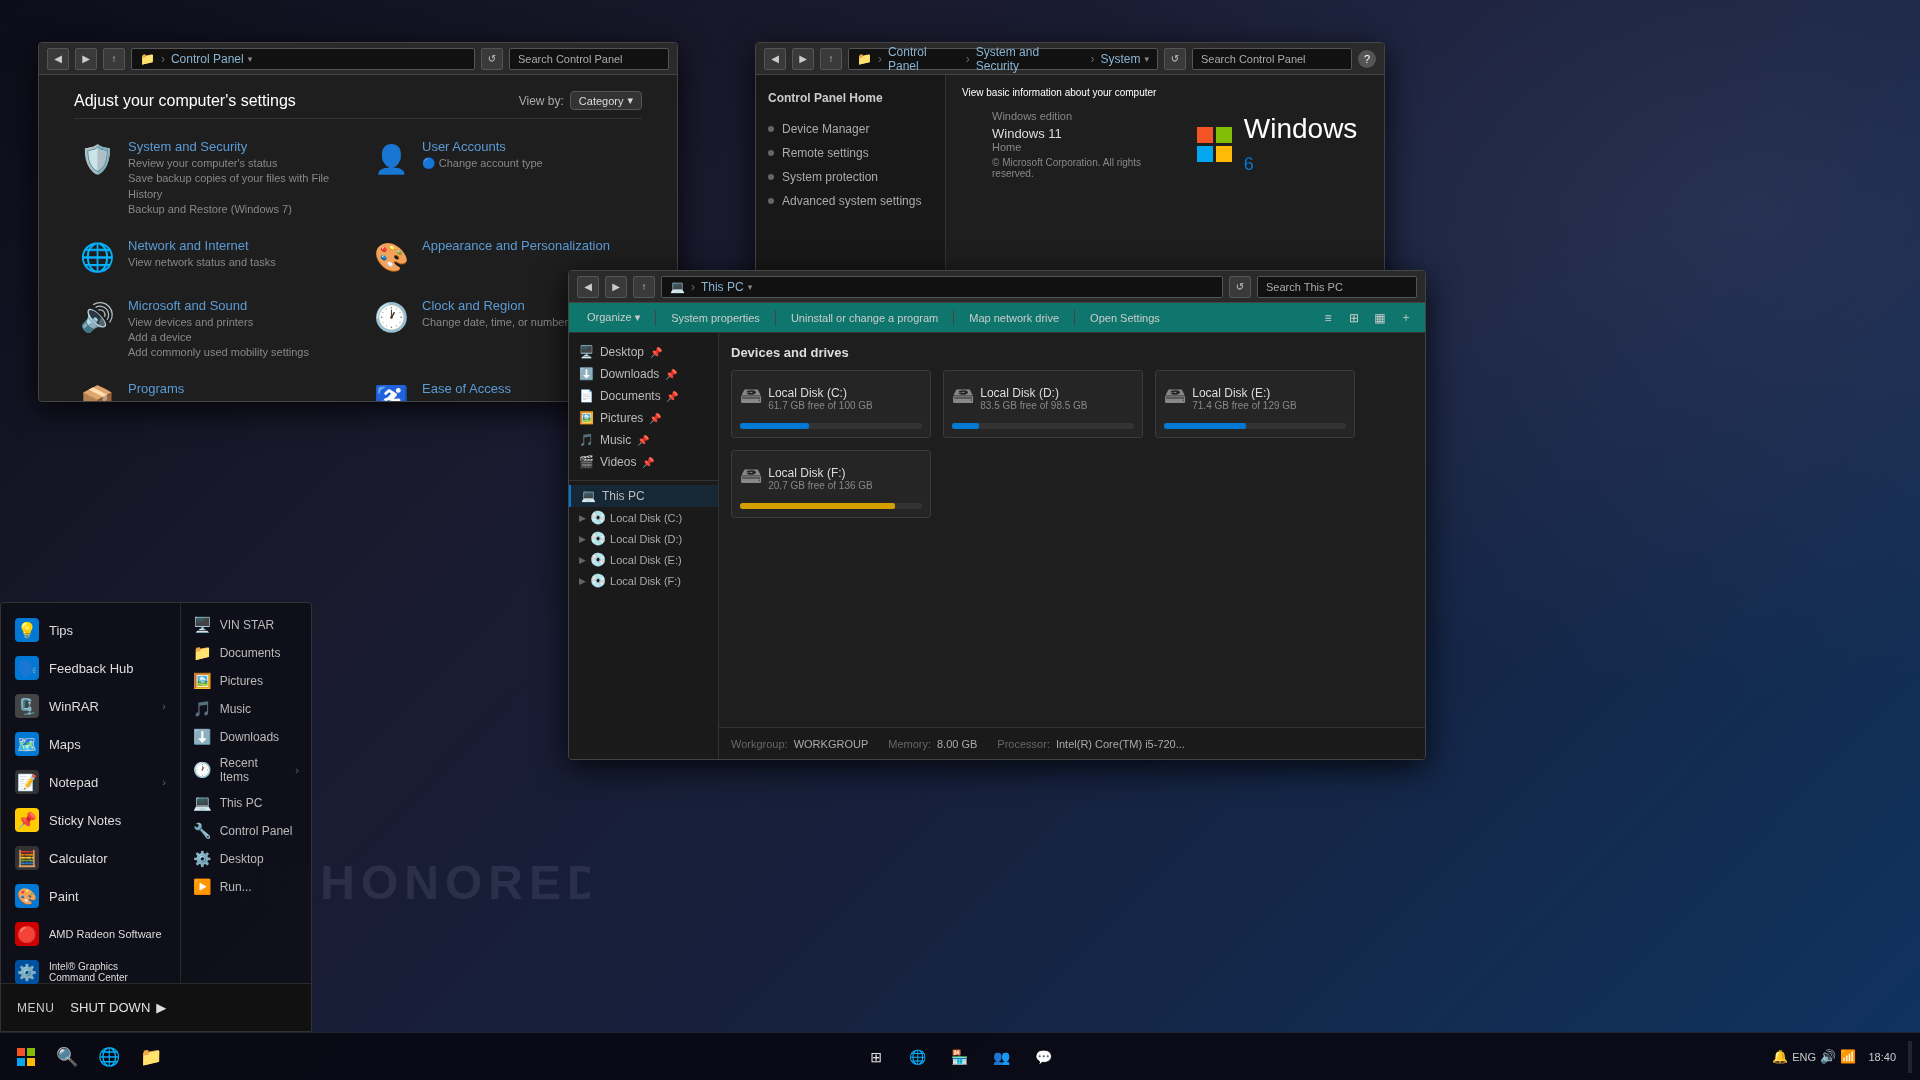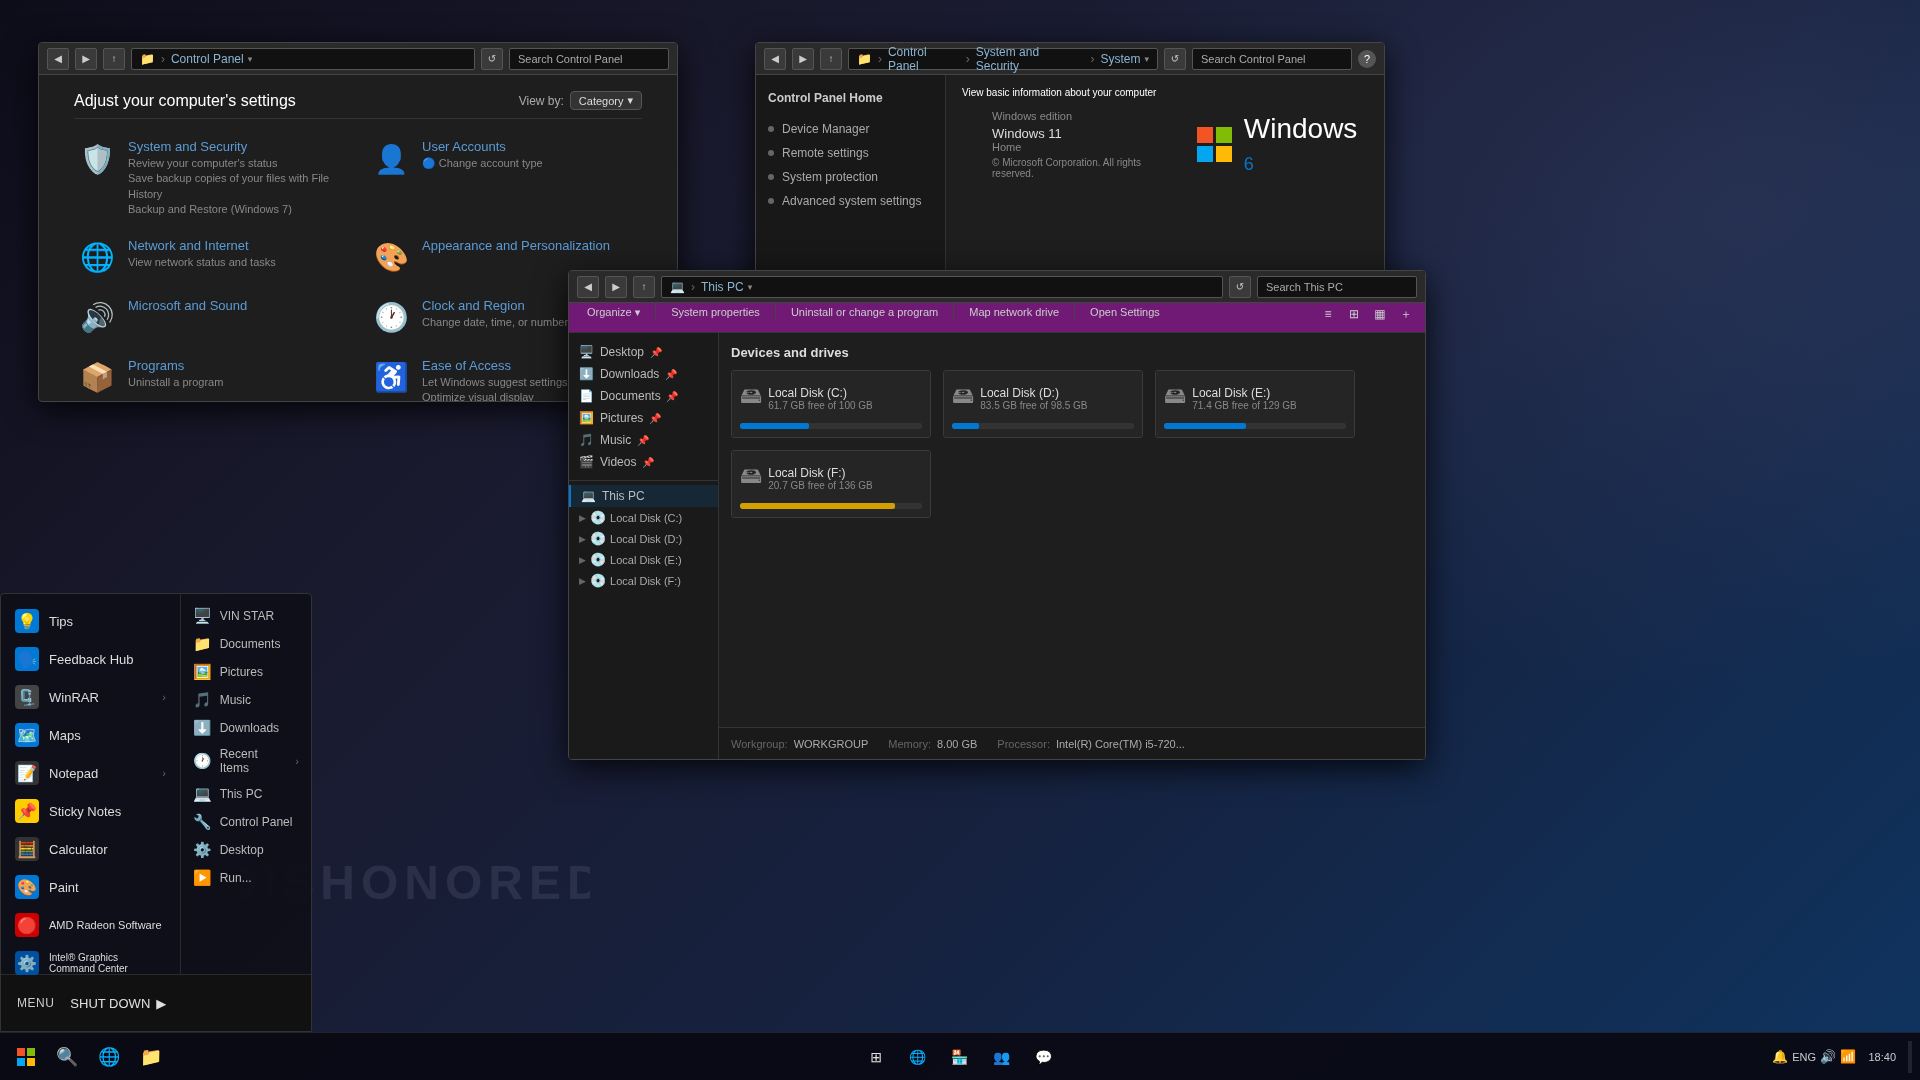--- a/index.html
+++ b/index.html
@@ -284,24 +284,24 @@
     }
 
     
     .thispc-window {
       top: 270px; left: 568px;
       width: 858px;
       height: 490px;
     }
     .thispc-toolbar {
       height: 30px;
-      background: #701a75;
+      background: #0f766e;
       border-bottom: 1px solid #333;
       display: flex;
-      align-items: flex-start;
+      align-items: center;
       padding: 0 8px;
       gap: 1px;
     }
     .toolbar-btn {
       padding: 3px 10px;
       background: transparent;
       border: none;
       color: #ccc;
       font-size: 11px;
       cursor: pointer;
@@ -449,21 +449,21 @@
       display: flex;
       align-items: center;
       gap: 8px;
       padding: 5px 12px;
       cursor: pointer;
       font-size: 12px;
       color: #bbb;
     }
     .start-right-icon { font-size: 15px; color: #888; }
     .start-footer {
-      height: 57px;
+      height: 48px;
       background: #111;
       border-top: 1px solid #2a2a2a;
       display: flex;
       align-items: center;
       padding: 0 16px;
       gap: 16px;
     }
     .start-footer-btn {
       font-size: 12px;
       color: #ccc;
@@ -566,20 +566,21 @@
           <div class="cp-icon">🎨</div>
           <div class="cp-item-text">
             <div class="item-title">Appearance and Personalization</div>
           </div>
         </div>
 
         <div class="cp-item">
           <div class="cp-icon">🔊</div>
           <div class="cp-item-text">
             <div class="item-title">Microsoft and Sound</div>
+            <div class="item-desc">View devices and printers<br>Add a device<br>Add commonly used mobility settings</div>
           </div>
         </div>
 
         <div class="cp-item">
           <div class="cp-icon">🕐</div>
           <div class="cp-item-text">
             <div class="item-title">Clock and Region</div>
             <div class="item-desc">Change date, time, or number formats</div>
           </div>
         </div>

